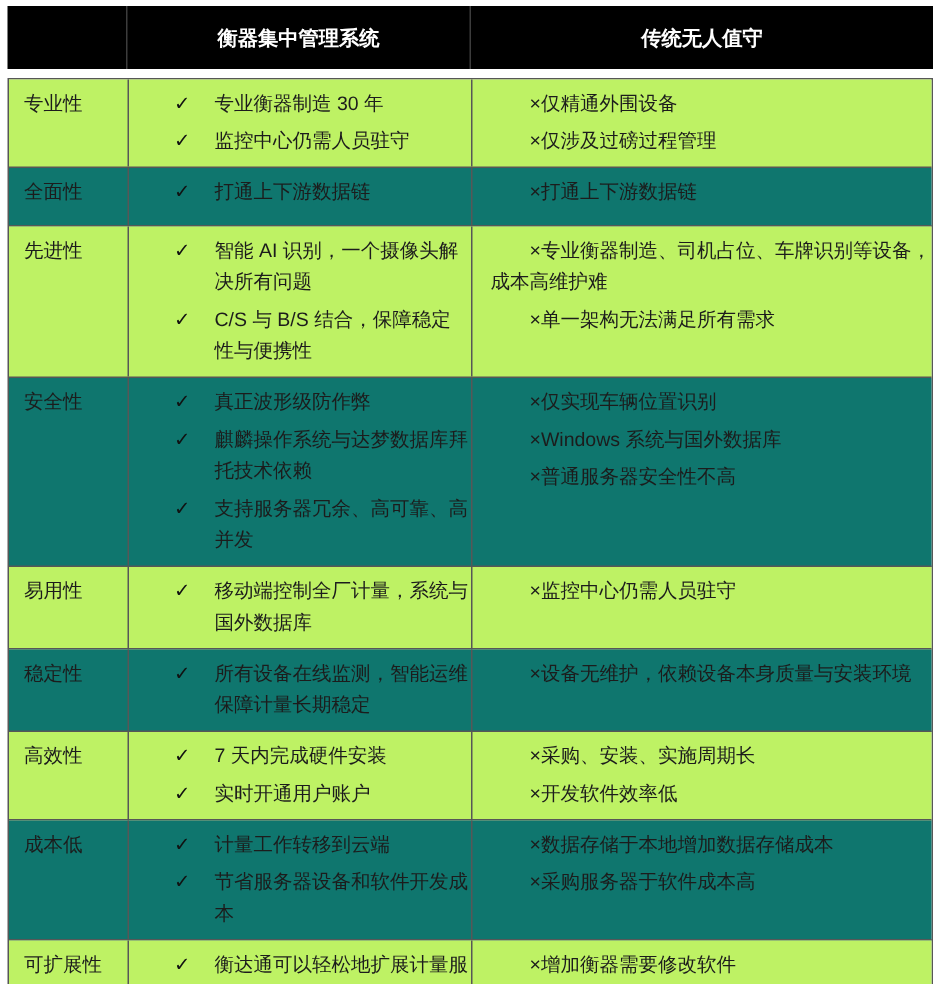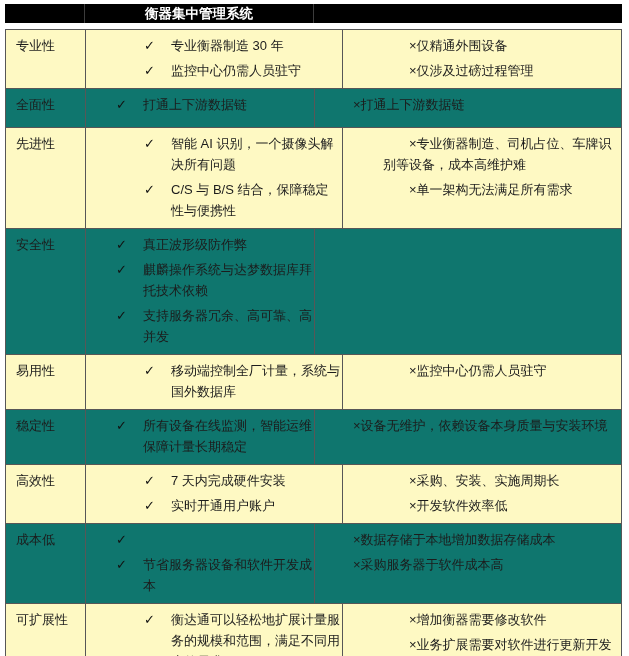--- a/index.html
+++ b/index.html
@@ -16,21 +16,21 @@
     margin: 4px 7px 0 5px;
     width: 617px;
     font-size: 13px;
     line-height: 21px;
     box-sizing: border-box;
   }
   
   .thead {
     display: flex;
     background: #000000;
-    height: 19px;
+    height: 42px;
     align-items: flex-end;
   }
   .th {
     color: #ffffff;
     font-weight: bold;
     font-size: 13.5px;
     text-align: center;
     box-sizing: border-box;
     height: 100%;
     display: flex;
@@ -43,21 +43,21 @@
   .thead-gap { height: 6px; background: #ffffff; }
   
   .tbody { border: 1px solid #575757; }
   .row {
     display: flex;
     border-bottom: 1px solid #575757;
     min-height: 38px;
     background: #0f766e;
   }
   .row:last-child { border-bottom: none; }
-  .row.shaded { background: #fef9c3; gap: 28px; }
+  .row.shaded { background: #bef264; }
   .cell { box-sizing: border-box; padding-top: 5px; padding-bottom: 7px; }
   .cell-label {
     width: 80px;
     border-right: 1px solid #575757;
     padding-left: 10px;
     padding-right: 4px;
   }
   .cell-pros {
     width: 229px;
     border-right: 1px solid #575757;
@@ -79,20 +79,21 @@
   .con-item { text-indent: 26px; }
   .con-item + .con-item { margin-top: 4px; }
 </style>
 </head>
 <body>
 
 <div class="comparison-table">
   <div class="thead">
     <div class="th th-label"></div>
     <div class="th th-sys">衡器集中管理系统</div>
+    <div class="th th-trad">传统无人值守</div>
   </div>
   <div class="thead-gap"></div>
   <div class="tbody">
       <div class="row shaded">
         <div class="cell cell-label">专业性</div>
         <div class="cell cell-pros">
           <div class="pro-item">
             <span class="check-icon">✓</span>
             <span class="pro-text">专业衡器制造 30 年</span>
           </div>
@@ -144,20 +145,25 @@
           </div>
           <div class="pro-item">
             <span class="check-icon">✓</span>
             <span class="pro-text">麒麟操作系统与达梦数据库拜托技术依赖</span>
           </div>
           <div class="pro-item">
             <span class="check-icon">✓</span>
             <span class="pro-text">支持服务器冗余、高可靠、高并发</span>
           </div>
         </div>
+        <div class="cell cell-cons">
+          <div class="con-item">×仅实现车辆位置识别</div>
+          <div class="con-item">×Windows 系统与国外数据库</div>
+          <div class="con-item">×普通服务器安全性不高</div>
+        </div>
       </div>
       <div class="row shaded">
         <div class="cell cell-label">易用性</div>
         <div class="cell cell-pros">
           <div class="pro-item">
             <span class="check-icon">✓</span>
             <span class="pro-text">移动端控制全厂计量，系统与国外数据库</span>
           </div>
         </div>
         <div class="cell cell-cons">
@@ -191,20 +197,21 @@
         <div class="cell cell-cons">
           <div class="con-item">×采购、安装、实施周期长</div>
           <div class="con-item">×开发软件效率低</div>
         </div>
       </div>
       <div class="row">
         <div class="cell cell-label">成本低</div>
         <div class="cell cell-pros">
           <div class="pro-item">
             <span class="check-icon">✓</span>
+            <span class="pro-text">计量工作转移到云端</span>
           </div>
           <div class="pro-item">
             <span class="check-icon">✓</span>
             <span class="pro-text">节省服务器设备和软件开发成本</span>
           </div>
         </div>
         <div class="cell cell-cons">
           <div class="con-item">×数据存储于本地增加数据存储成本</div>
           <div class="con-item">×采购服务器于软件成本高</div>
         </div>

